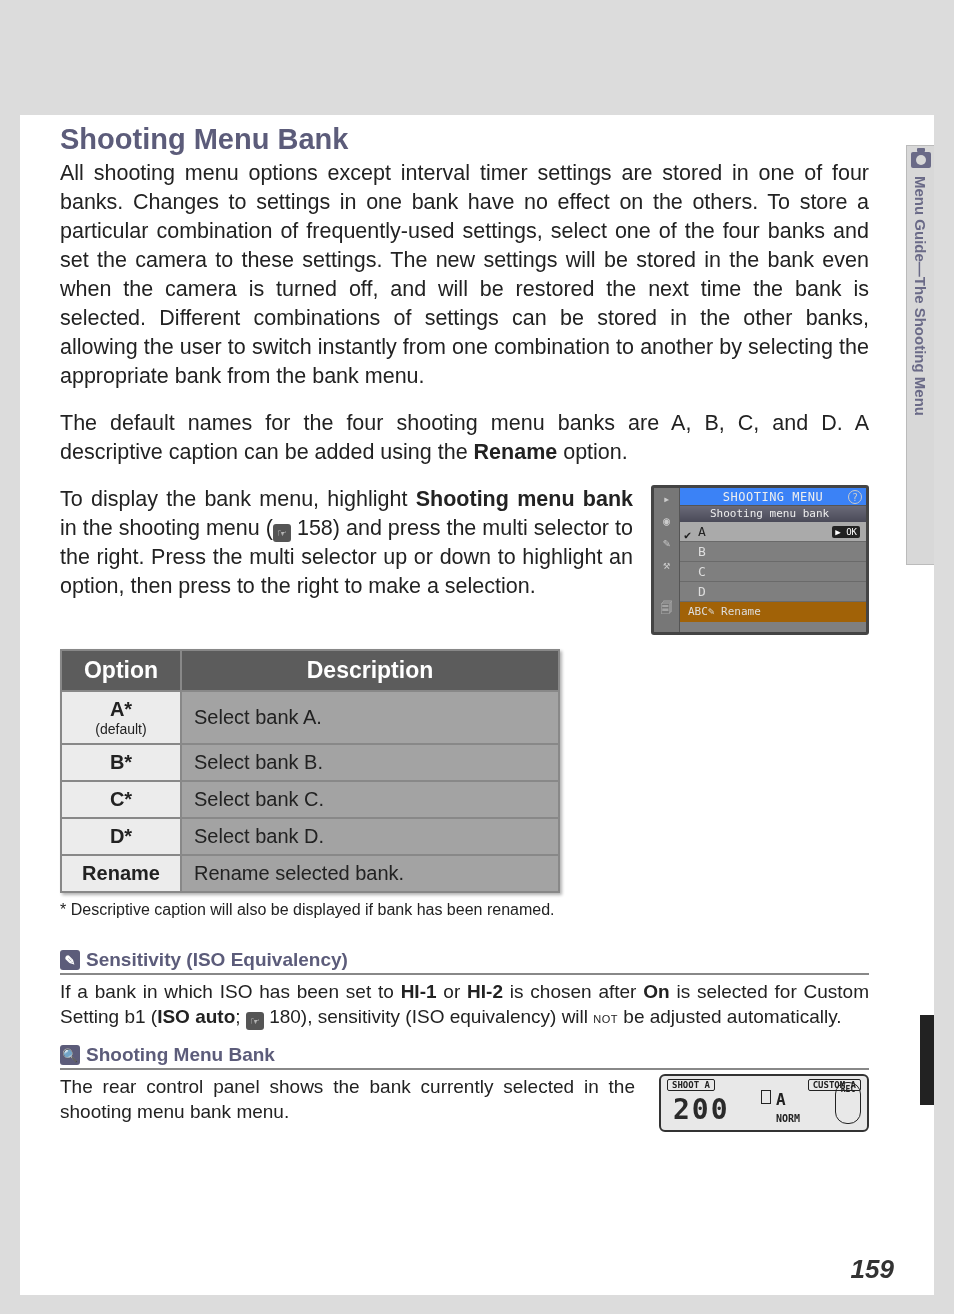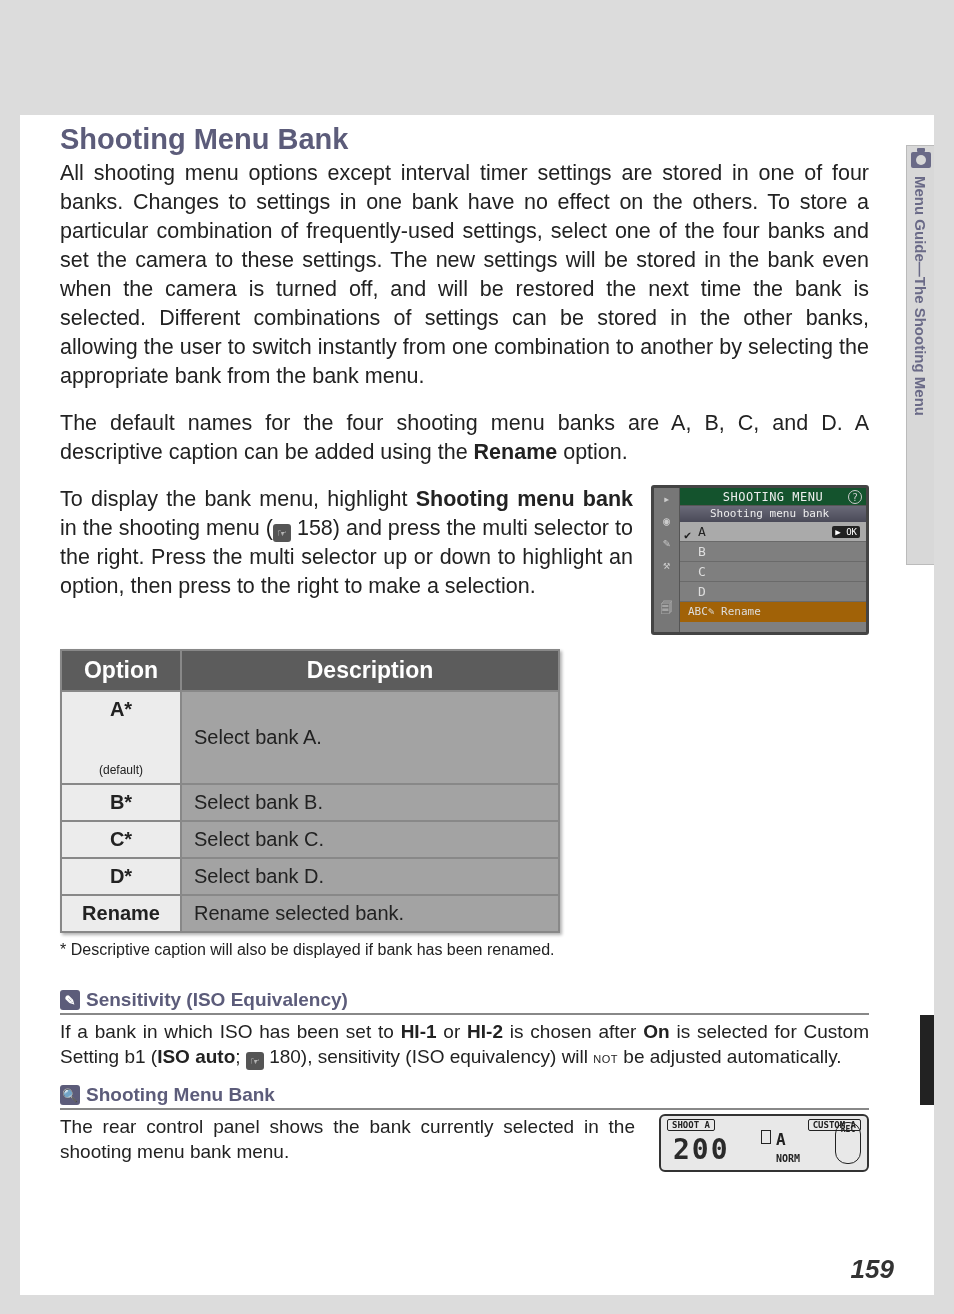--- a/index.html
+++ b/index.html
@@ -91,21 +91,21 @@
     background: #7f7f7f;
     border: 3px solid #444;
     border-radius: 3px;
     position: relative;
     font-family: monospace;
     font-size: 13px;
     color: #ddd;
     flex-shrink: 0;
   }
   .menu-screenshot .top-bar {
-    background: #14532d;
+    background: #3b82f6;
     height: 18px;
     text-align: center;
     font-size: 12px;
     color: #eee;
     border-bottom: 1px solid #555;
     line-height: 18px;
     letter-spacing: 0.5px;
   }
   .menu-screenshot .sub-bar {
     background: linear-gradient(#6a6a78,#4a4a58);
@@ -183,21 +183,21 @@
     font-size: 20px;
     background: #a3a3a3;
   }
   table.options td.opt {
     text-align: center;
     font-weight: bold;
     width: 120px;
     background: #ececec;
   }
   table.options td.opt .sub {
-    display:block; font-weight: normal; font-size: 12px; margin-top: 42px;
+    display:block; font-weight: normal; font-size: 14px;
   }
   .footnote {
     font-size: 16px;
     margin-bottom: 30px;
     padding-right: 40px;
   }
 
   .notebox {
     padding-right: 40px;
     margin-bottom: 14px;

